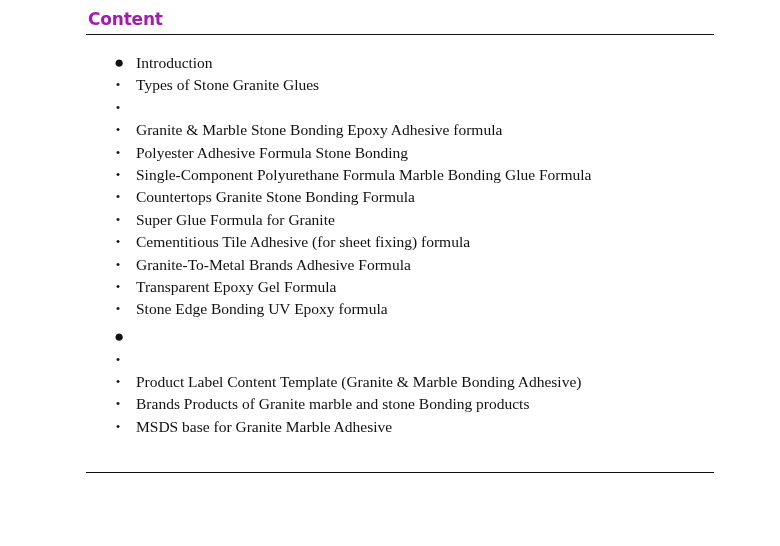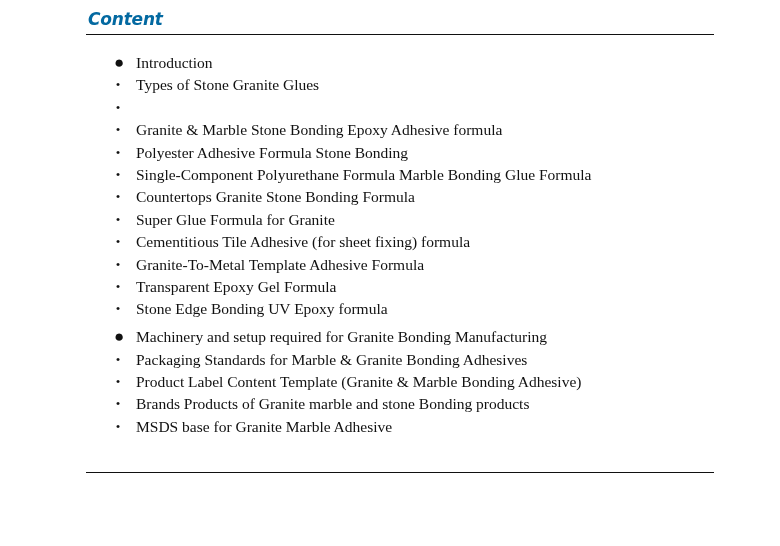--- a/index.html
+++ b/index.html
@@ -13,25 +13,24 @@
       position: relative;
       overflow: hidden;
     }
     .title {
       position: absolute;
       left: 88px;
       top: 7px;
       font-family: "DejaVu Sans", sans-serif;
       font-weight: bold;
       font-size: 17px;
-      color: #0369a1;
+      color: #a21caf;
       letter-spacing: -0.2px;
       margin: 0;
       line-height: 24px;
-      font-style: italic;
     }
     .rule {
       position: absolute;
       left: 86px;
       width: 628px;
       height: 0;
       border-top: 1.5px solid #111;
     }
     .rule.top { top: 34px; }
     .rule.bottom { top: 472px; }
@@ -73,23 +72,23 @@
 <ul class="toc">
   <li><span class="bullet big">●</span><span>Introduction</span></li>
   <li><span class="bullet">•</span><span>Types of Stone Granite Glues</span></li>
   <li><span class="bullet">•</span></li>
   <li><span class="bullet">•</span><span>Granite &amp; Marble Stone Bonding Epoxy Adhesive formula</span></li>
   <li><span class="bullet">•</span><span>Polyester Adhesive Formula Stone Bonding</span></li>
   <li><span class="bullet">•</span><span>Single-Component Polyurethane Formula Marble Bonding Glue Formula</span></li>
   <li><span class="bullet">•</span><span>Countertops Granite Stone Bonding Formula</span></li>
   <li><span class="bullet">•</span><span>Super Glue Formula for Granite</span></li>
   <li><span class="bullet">•</span><span>Cementitious Tile Adhesive (for sheet fixing) formula</span></li>
-  <li><span class="bullet">•</span><span>Granite-To-Metal Template Adhesive Formula</span></li>
+  <li><span class="bullet">•</span><span>Granite-To-Metal Brands Adhesive Formula</span></li>
   <li><span class="bullet">•</span><span>Transparent Epoxy Gel Formula</span></li>
   <li><span class="bullet">•</span><span>Stone Edge Bonding UV Epoxy formula</span></li>
-  <li class="gap"><span class="bullet big">●</span><span>Machinery and setup required for Granite Bonding Manufacturing</span></li>
-  <li><span class="bullet">•</span><span>Packaging Standards for Marble &amp; Granite Bonding Adhesives</span></li>
+  <li class="gap"><span class="bullet big">●</span></li>
+  <li><span class="bullet">•</span></li>
   <li><span class="bullet">•</span><span>Product Label Content Template (Granite &amp; Marble Bonding Adhesive)</span></li>
   <li><span class="bullet">•</span><span>Brands Products of Granite marble and stone Bonding products</span></li>
   <li><span class="bullet">•</span><span>MSDS base for Granite Marble Adhesive</span></li>
 </ul>
 
 <div class="rule bottom"></div>
 
 </body></html>

